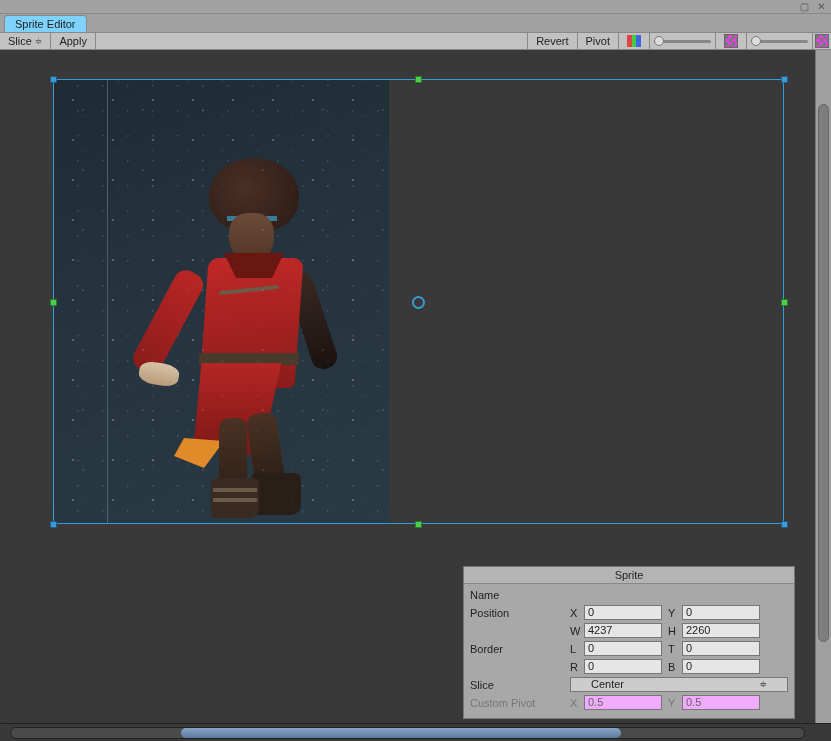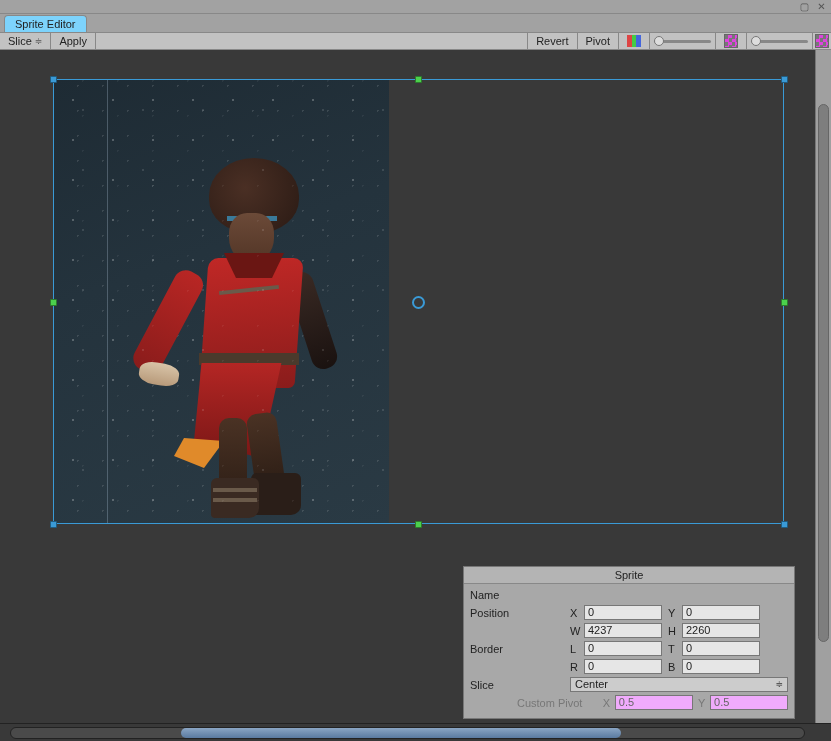--- a/index.html
+++ b/index.html
@@ -64,26 +64,26 @@
   .handle { position: absolute; width: 7px; height: 7px; border-radius: 1px; }
   .h-blue { background: #3a9ad6; border: 1px solid rgba(0,0,0,.4); }
   .h-green { background: #4cd04c; border: 1px solid rgba(0,0,0,.4); }
   .pivot-circle { position: absolute; width: 13px; height: 13px; border: 2px solid #3a9ad6; border-radius: 50%; background: rgba(0,0,0,0); }
 
   .inspector { position: absolute; right: 36px; bottom: 4px; width: 332px; background: #a8a8a8; border: 1px solid #777; font-size: 11px; color: #222; }
   .insp-title { text-align: center; padding: 2px 0; background: #b4b4b4; border-bottom: 1px solid #888; }
   .insp-body { padding: 2px 6px 6px 6px; }
   .row { display: flex; align-items: center; min-height: 17px; margin-bottom: 1px; }
   .lbl { width: 100px; }
-  .lbl.disabled { color: #777; margin-left: 47px; }
+  .lbl.disabled { color: #777; }
   .sublbl { width: 14px; text-align: left; }
   .field { flex: 1; height: 15px; background: #e6e6e6; border: 1px solid #777; padding: 0 3px; font-size: 11px; line-height: 13px; }
   .half { width: 78px; flex: none; }
   .field.disabled { background: #f0abfc; color: #666; }
-  .dropdown { flex: 1; height: 15px; background: #ccc; border: 1px solid #777; padding: 0 4px; font-size: 11px; line-height: 13px; display: flex; justify-content: space-between; align-items: center; }
+  .dropdown { flex: 1; height: 15px; background: #ccc; border: 1px solid #777; padding: 0 20px; font-size: 11px; line-height: 13px; display: flex; justify-content: space-between; align-items: center; }
   .dropdown::after { content: "≑"; font-size: 9px; color: #333; }
   .gap { width: 6px; }
 
   .hscroll-bar { position: absolute; left: 0; right: 0; bottom: 0; height: 18px; background: #393939; border-top: 1px solid #222; }
   .hscroll-track { position: absolute; left: 10px; right: 26px; top: 3px; height: 12px; background: #4a4a4a; border: 1px solid #222; border-radius: 7px; }
   .hscroll-thumb { position: absolute; left: 170px; width: 440px; top: 0; bottom: 0; background: linear-gradient(#8aa5c4,#5a7aa0); border-radius: 6px; }
 </style>
 </head>
 <body>
 

